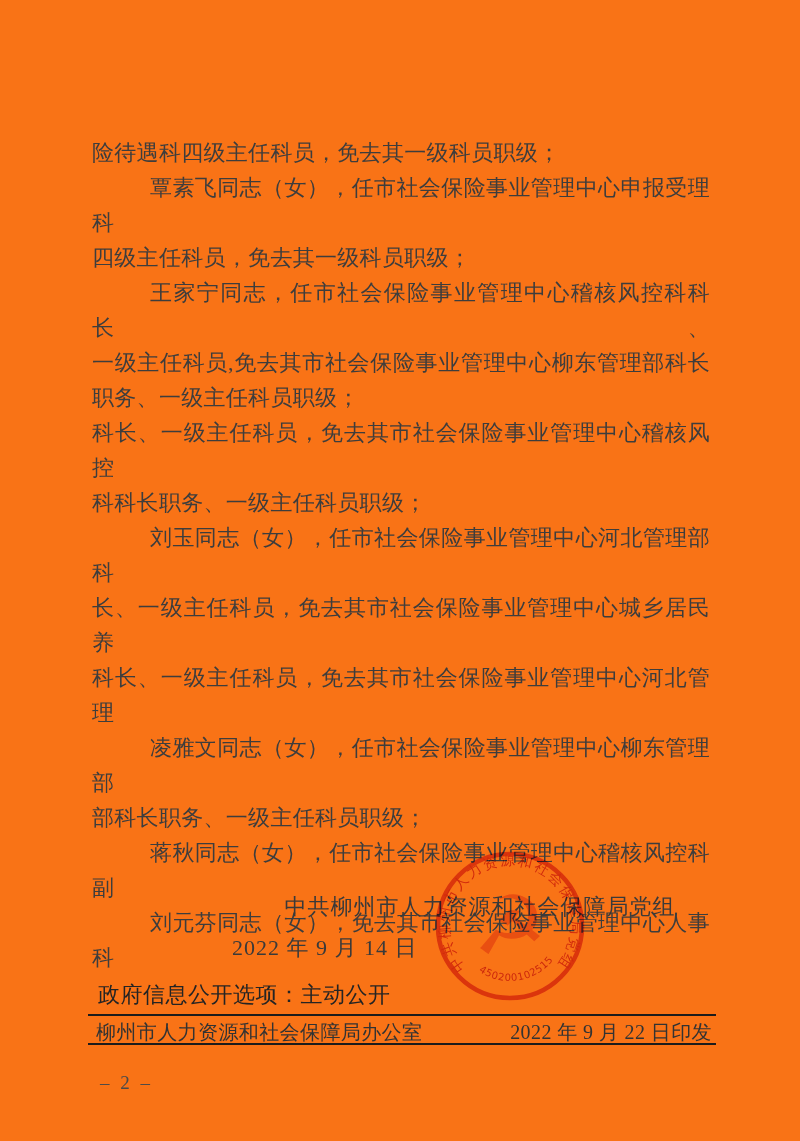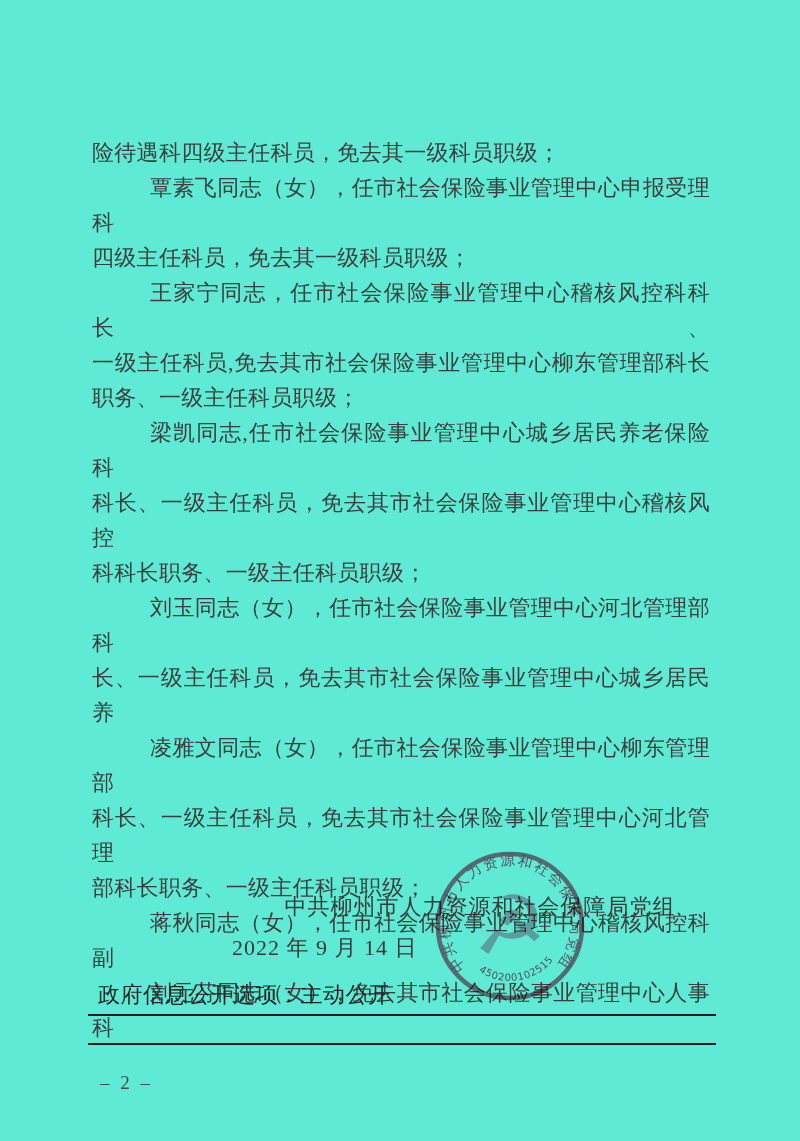--- a/index.html
+++ b/index.html
@@ -5,21 +5,21 @@
   html,body{margin:0;padding:0;}
   body{
     width:800px;height:1141px;
     background:#ffffff;
     font-family:"Liberation Serif","DejaVu Serif",serif;
     position:relative;
     overflow:hidden;
   }
   .page{
     position:absolute;inset:0;
-    background:#5eead4;
+    background:#f97316;
   }
   
   .doc-body{
     position:absolute;
     left:92px;top:135px;width:618px;
     font-size:22px;line-height:35px;
     color:#3d3d3d;
     letter-spacing:0.3px;
   }
   .line{white-space:nowrap;}
@@ -70,27 +70,26 @@
 
 <div class="page">
 
   <main class="doc-body">
     <div class="line">险待遇科四级主任科员，免去其一级科员职级；</div>
     <div class="line indent full">覃素飞同志（女），任市社会保险事业管理中心申报受理科</div>
     <div class="line">四级主任科员，免去其一级科员职级；</div>
     <div class="line indent full">王家宁同志，任市社会保险事业管理中心稽核风控科科长、</div>
     <div class="line full">一级主任科员,免去其市社会保险事业管理中心柳东管理部科长</div>
     <div class="line">职务、一级主任科员职级；</div>
-    <div class="line indent full">梁凯同志,任市社会保险事业管理中心城乡居民养老保险科</div>
     <div class="line full">科长、一级主任科员，免去其市社会保险事业管理中心稽核风控</div>
     <div class="line">科科长职务、一级主任科员职级；</div>
     <div class="line indent full">刘玉同志（女），任市社会保险事业管理中心河北管理部科</div>
     <div class="line full">长、一级主任科员，免去其市社会保险事业管理中心城乡居民养</div>
+    <div class="line full">科长、一级主任科员，免去其市社会保险事业管理中心河北管理</div>
     <div class="line indent full">凌雅文同志（女），任市社会保险事业管理中心柳东管理部</div>
-    <div class="line full">科长、一级主任科员，免去其市社会保险事业管理中心河北管理</div>
     <div class="line">部科长职务、一级主任科员职级；</div>
     <div class="line indent full">蒋秋同志（女），任市社会保险事业管理中心稽核风控科副</div>
     <div class="line indent full">刘元芬同志（女），免去其市社会保险事业管理中心人事科</div>
 
   </main>
 
   <div class="sig-org">中共柳州市人力资源和社会保障局党组</div>
   <div class="sig-date">2022 年 9 月 14 日</div>
 
   <div class="seal">
@@ -112,17 +111,21 @@
         <textPath href="#sealNums" startOffset="0">4502001025155</textPath>
       </text>
     </svg>
   </div>
 
   <div class="disclosure">
     <span>政府信息公开选项：</span><span>主动公开</span>
   </div>
 
   <div class="rule top"></div>
+  <div class="footer-row">
+    <span>柳州市人力资源和社会保障局办公室</span>
+    <span>2022 年 9 月 22 日印发</span>
+  </div>
   <div class="rule bottom"></div>
 
   <div class="page-number">– 2 –</div>
 
 </div>
 
 </body></html>

